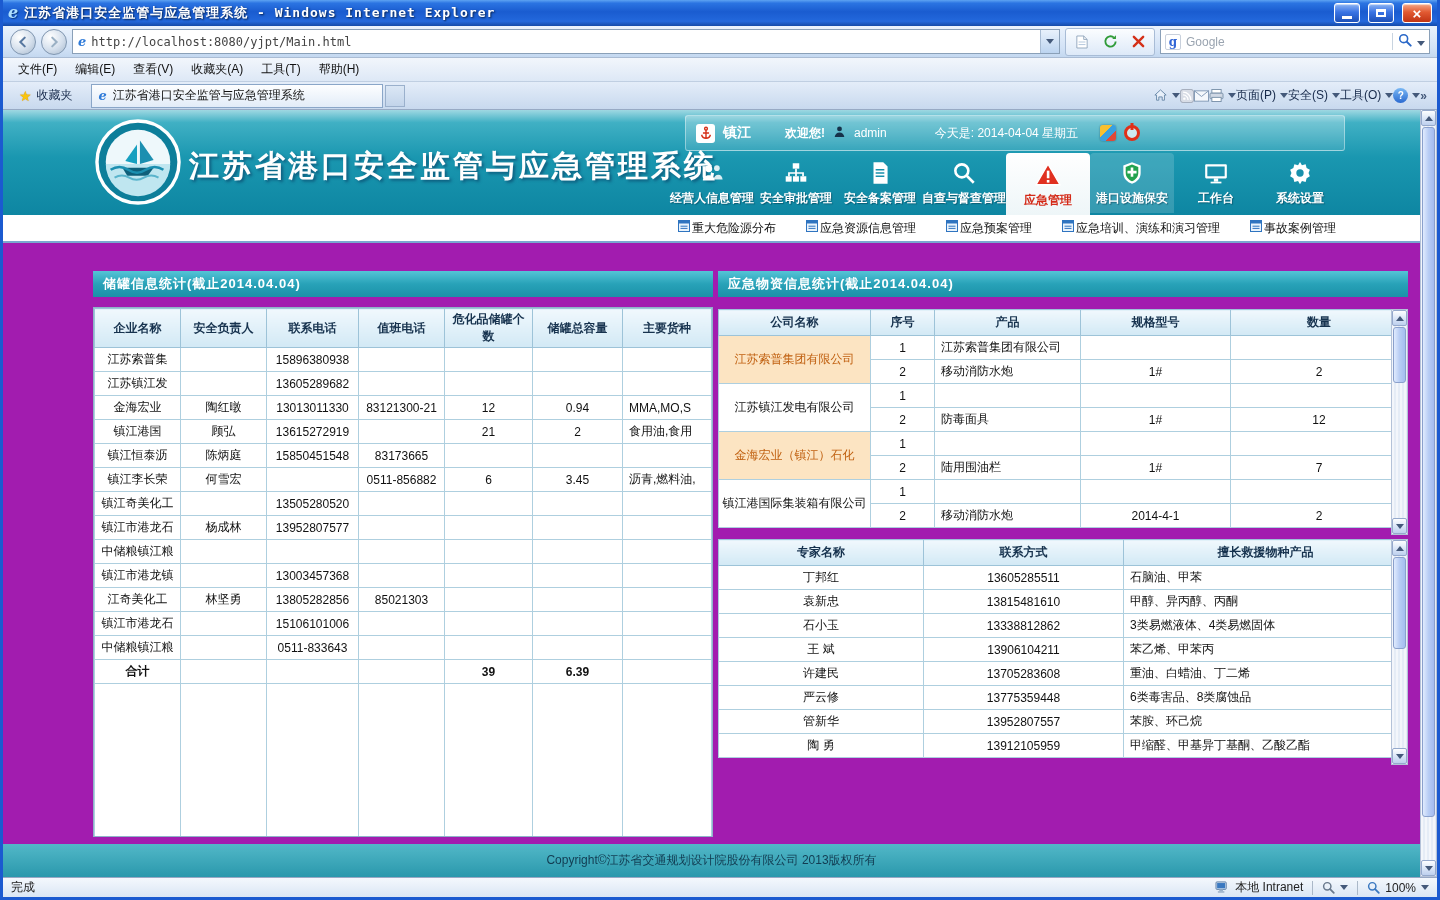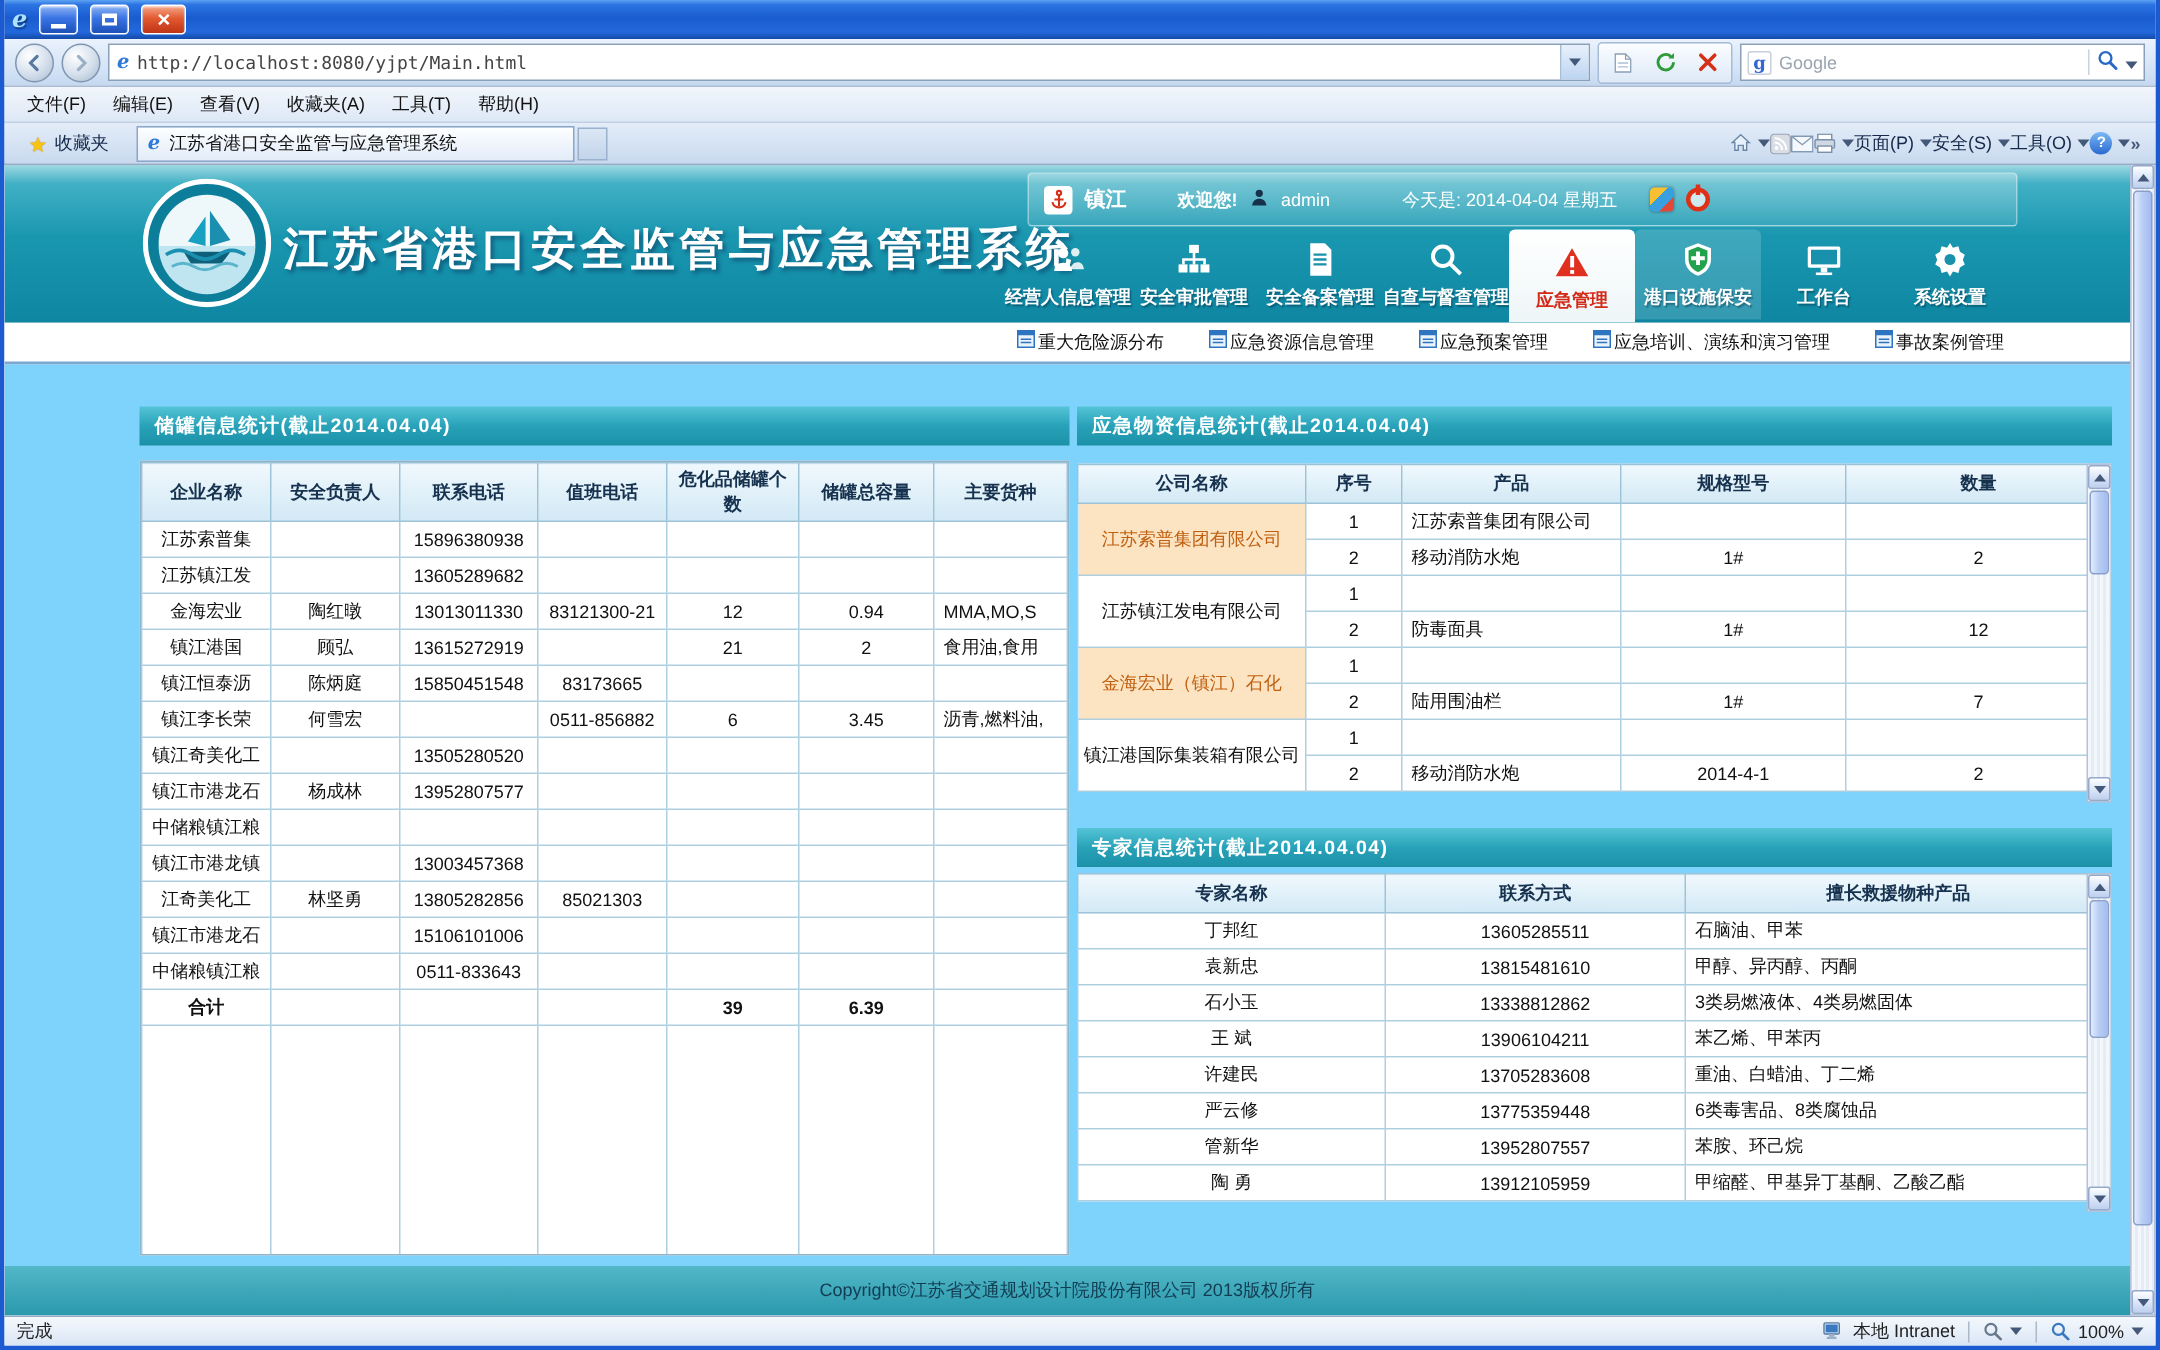--- a/index.html
+++ b/index.html
@@ -75,21 +75,21 @@
 .nav-ico svg{width:26px;height:26px;}
 .nav-item.active{background:linear-gradient(180deg,#ffffff,#eef6f8);border-radius:4px 4px 0 0;color:#d42a18;text-shadow:none;height:62px;}
 .nav-item.raised{background:rgba(255,255,255,.16);border-radius:4px 4px 0 0;}
 
 
 .subnav{height:26px;flex:0 0 28px;background:#fff;border-bottom:2px solid #7aa8d0;display:flex;align-items:center;justify-content:flex-end;gap:30px;padding-right:84px;color:#111;}
 .subnav-item{display:flex;gap:2px;cursor:pointer;white-space:nowrap;}
 .sub-ico{width:12px;height:12px;display:inline-flex;}
 
 
-.content{flex:1;position:relative;background:#7dd3fc;padding-left:32px;}
+.content{flex:1;position:relative;background:#a21caf;padding-left:32px;}
 .panel-hd{height:26px;background:linear-gradient(180deg,#55c4d6 0%,#28a2b8 50%,#1b91a8 100%);color:#fff;font-weight:bold;font-size:13px;display:flex;align-items:center;padding:0 10px;letter-spacing:1px;}
 .panel.tank{position:absolute;left:90px;top:28px;width:620px;}
 .tank-body{height:530px;margin-top:10px;background:#fff;overflow:hidden;border:1px solid #8fb3c8;}
 .rcol{position:absolute;left:715px;top:28px;width:690px;}
 .panel-body{position:relative;}
 .sup-body{height:226px;margin-top:12px;}
 .exp-hd{margin-top:17px;}
 .exp-body{height:226px;margin-top:4px;}
 .sup-body table,.exp-body table{width:673px;background:#fff;}
 table.grid{border-collapse:collapse;table-layout:fixed;width:100%;}
@@ -118,20 +118,21 @@
 .st-item{display:flex;align-items:center;gap:5px;cursor:pointer;white-space:nowrap;}
 .st-div{width:1px;height:14px;background:#aab8c8;}
 </style>
 </head>
 <body>
 
 <div class="window">
 
   <div class="titlebar">
     <span class="ie-logo sm">e</span>
+    <span class="title">江苏省港口安全监管与应急管理系统 - Windows Internet Explorer</span>
     <span class="wbtn">
         <span class="g-min"></span>
       </span>
     <span class="wbtn">
         <span class="g-max"></span>
       </span>
     <span class="wbtn close">
         <span class="g-close">×</span>
       </span>
   </div>
@@ -675,21 +676,20 @@
                   </span>
                 <span class="sb-thumb" style="top:17px;height:56px"></span>
                 <span class="sb-btn down">
                     <span class="tri-down"></span>
                   </span>
               </div>
             </div>
           </div>
 
           <div class="panel">
-            <div class="panel-hd exp-hd">专家信息统计(截止2014.04.04)</div>
             <div class="panel-body exp-body">
               <table class="grid">
                 <colgroup>
                     <col style="width:205px">
                     <col style="width:200px">
                     <col>
                   </colgroup>
                 <thead>
                     <tr>
                       <th>专家名称</th>

